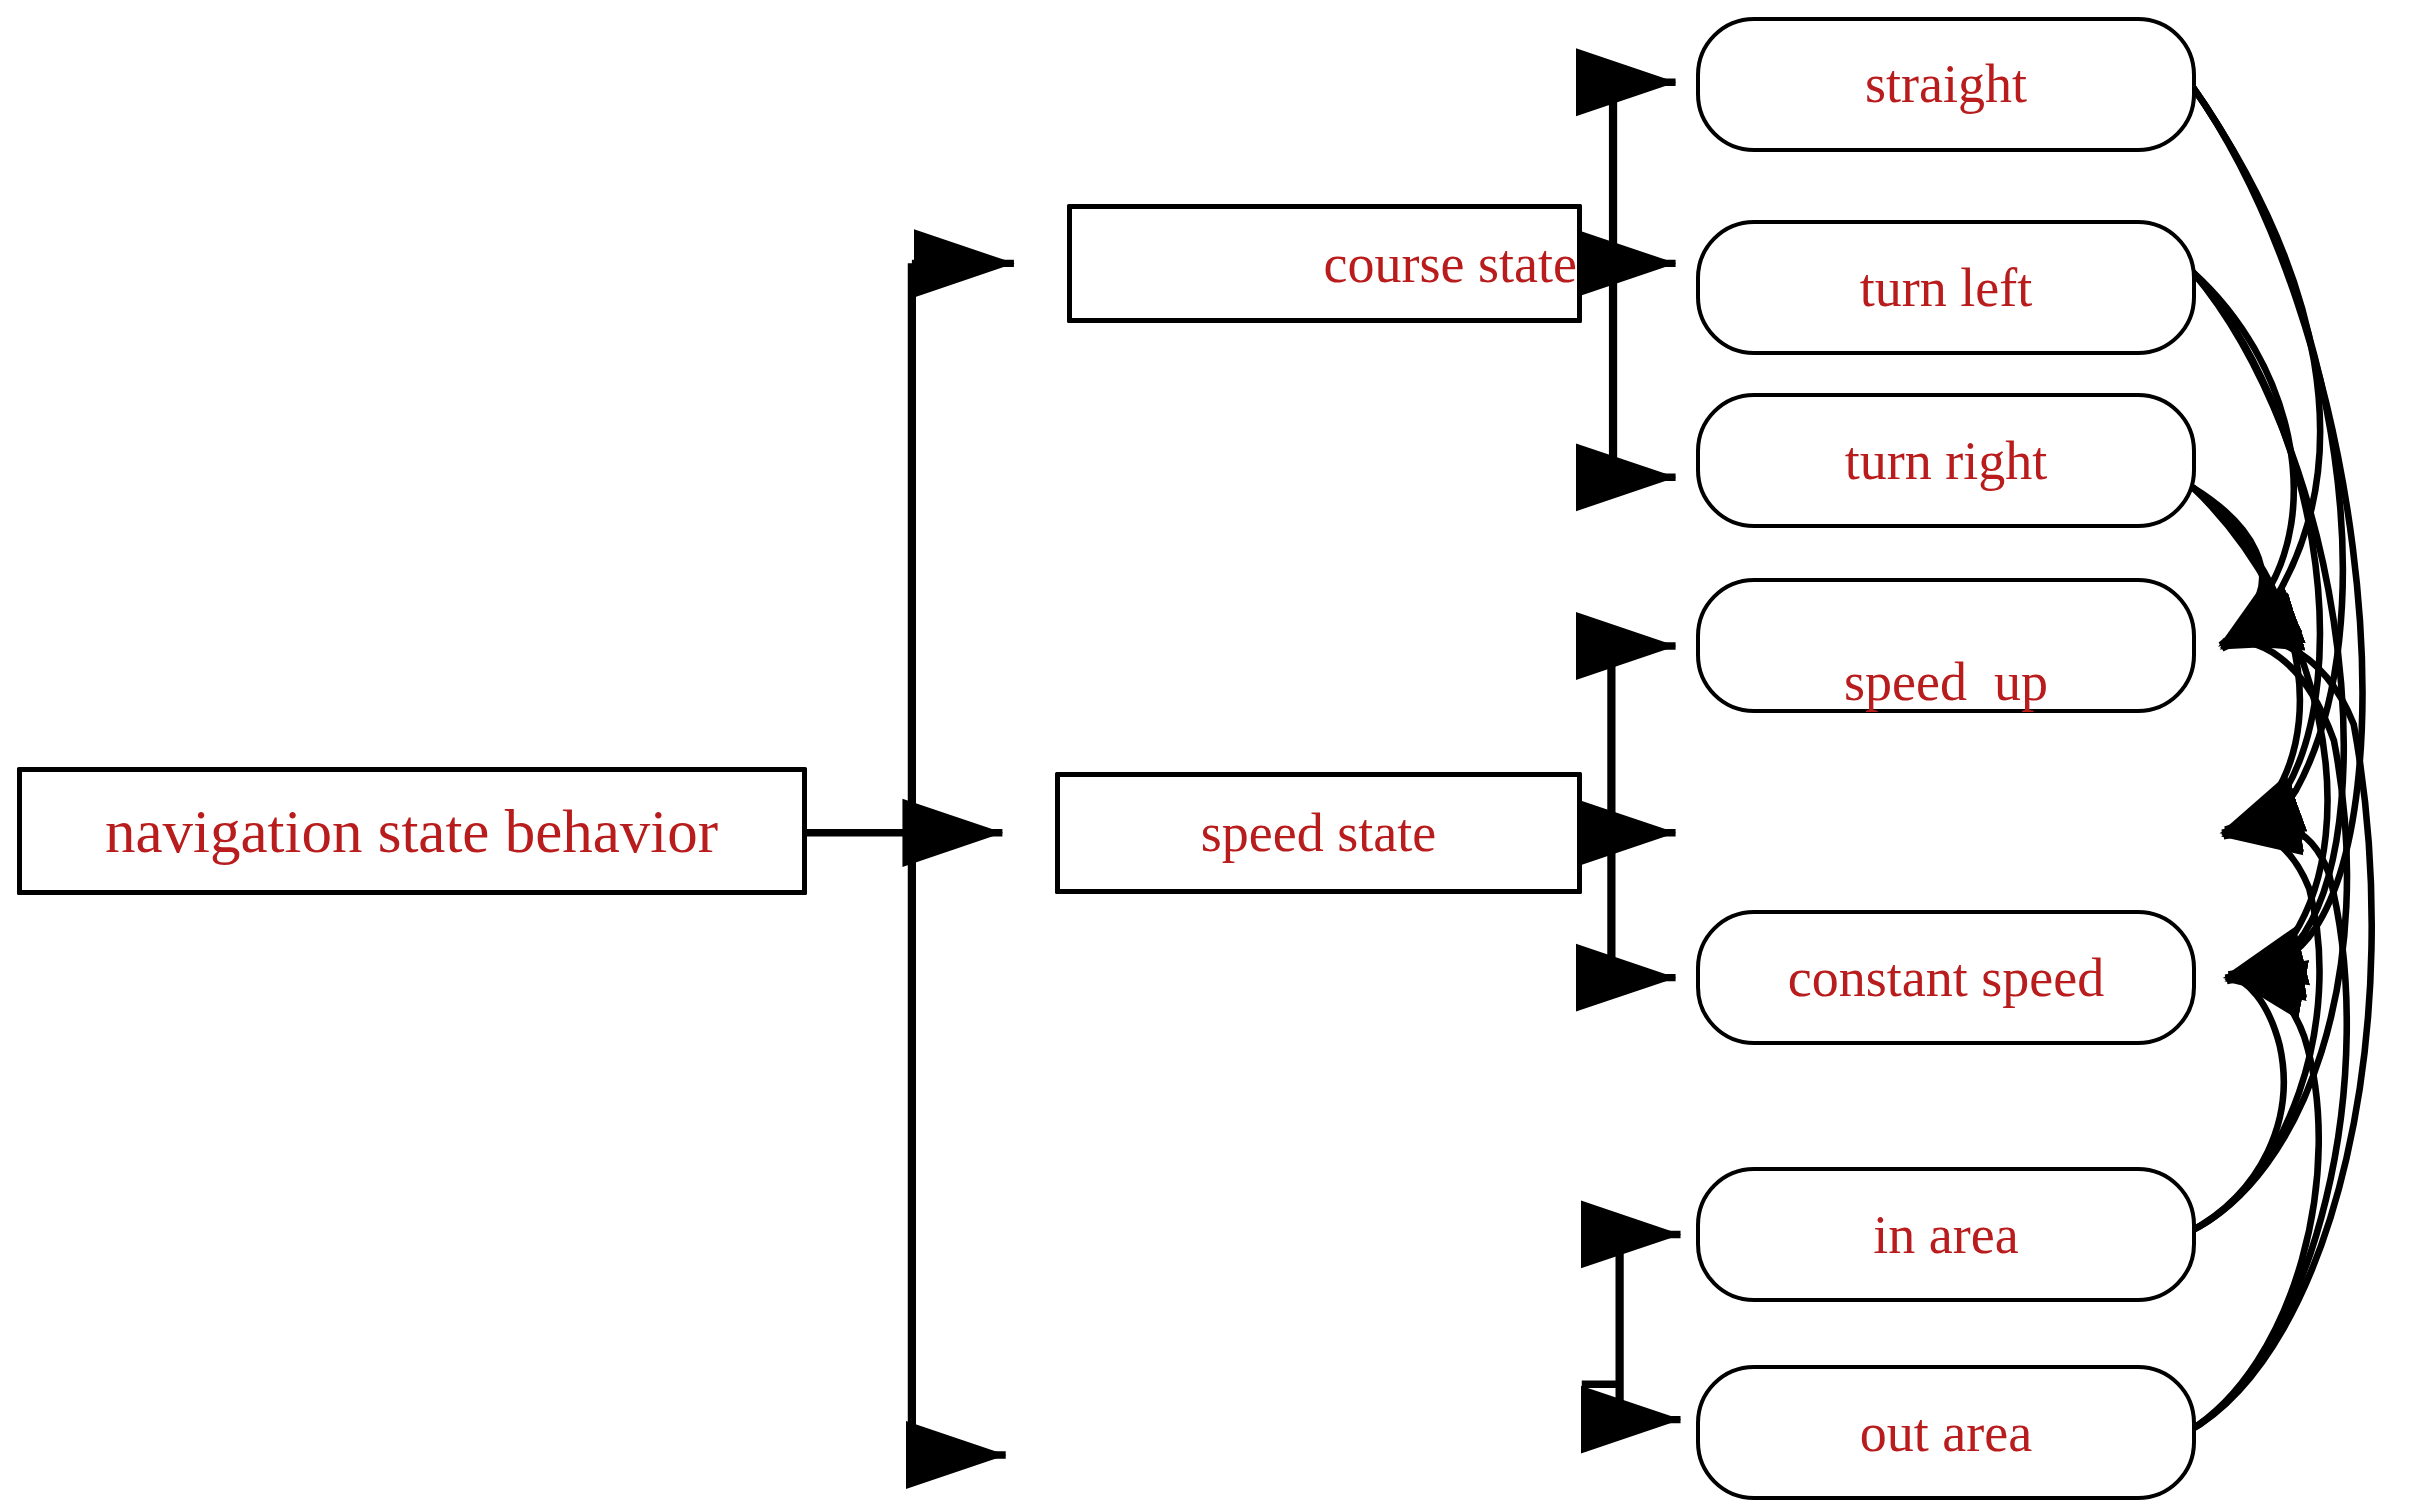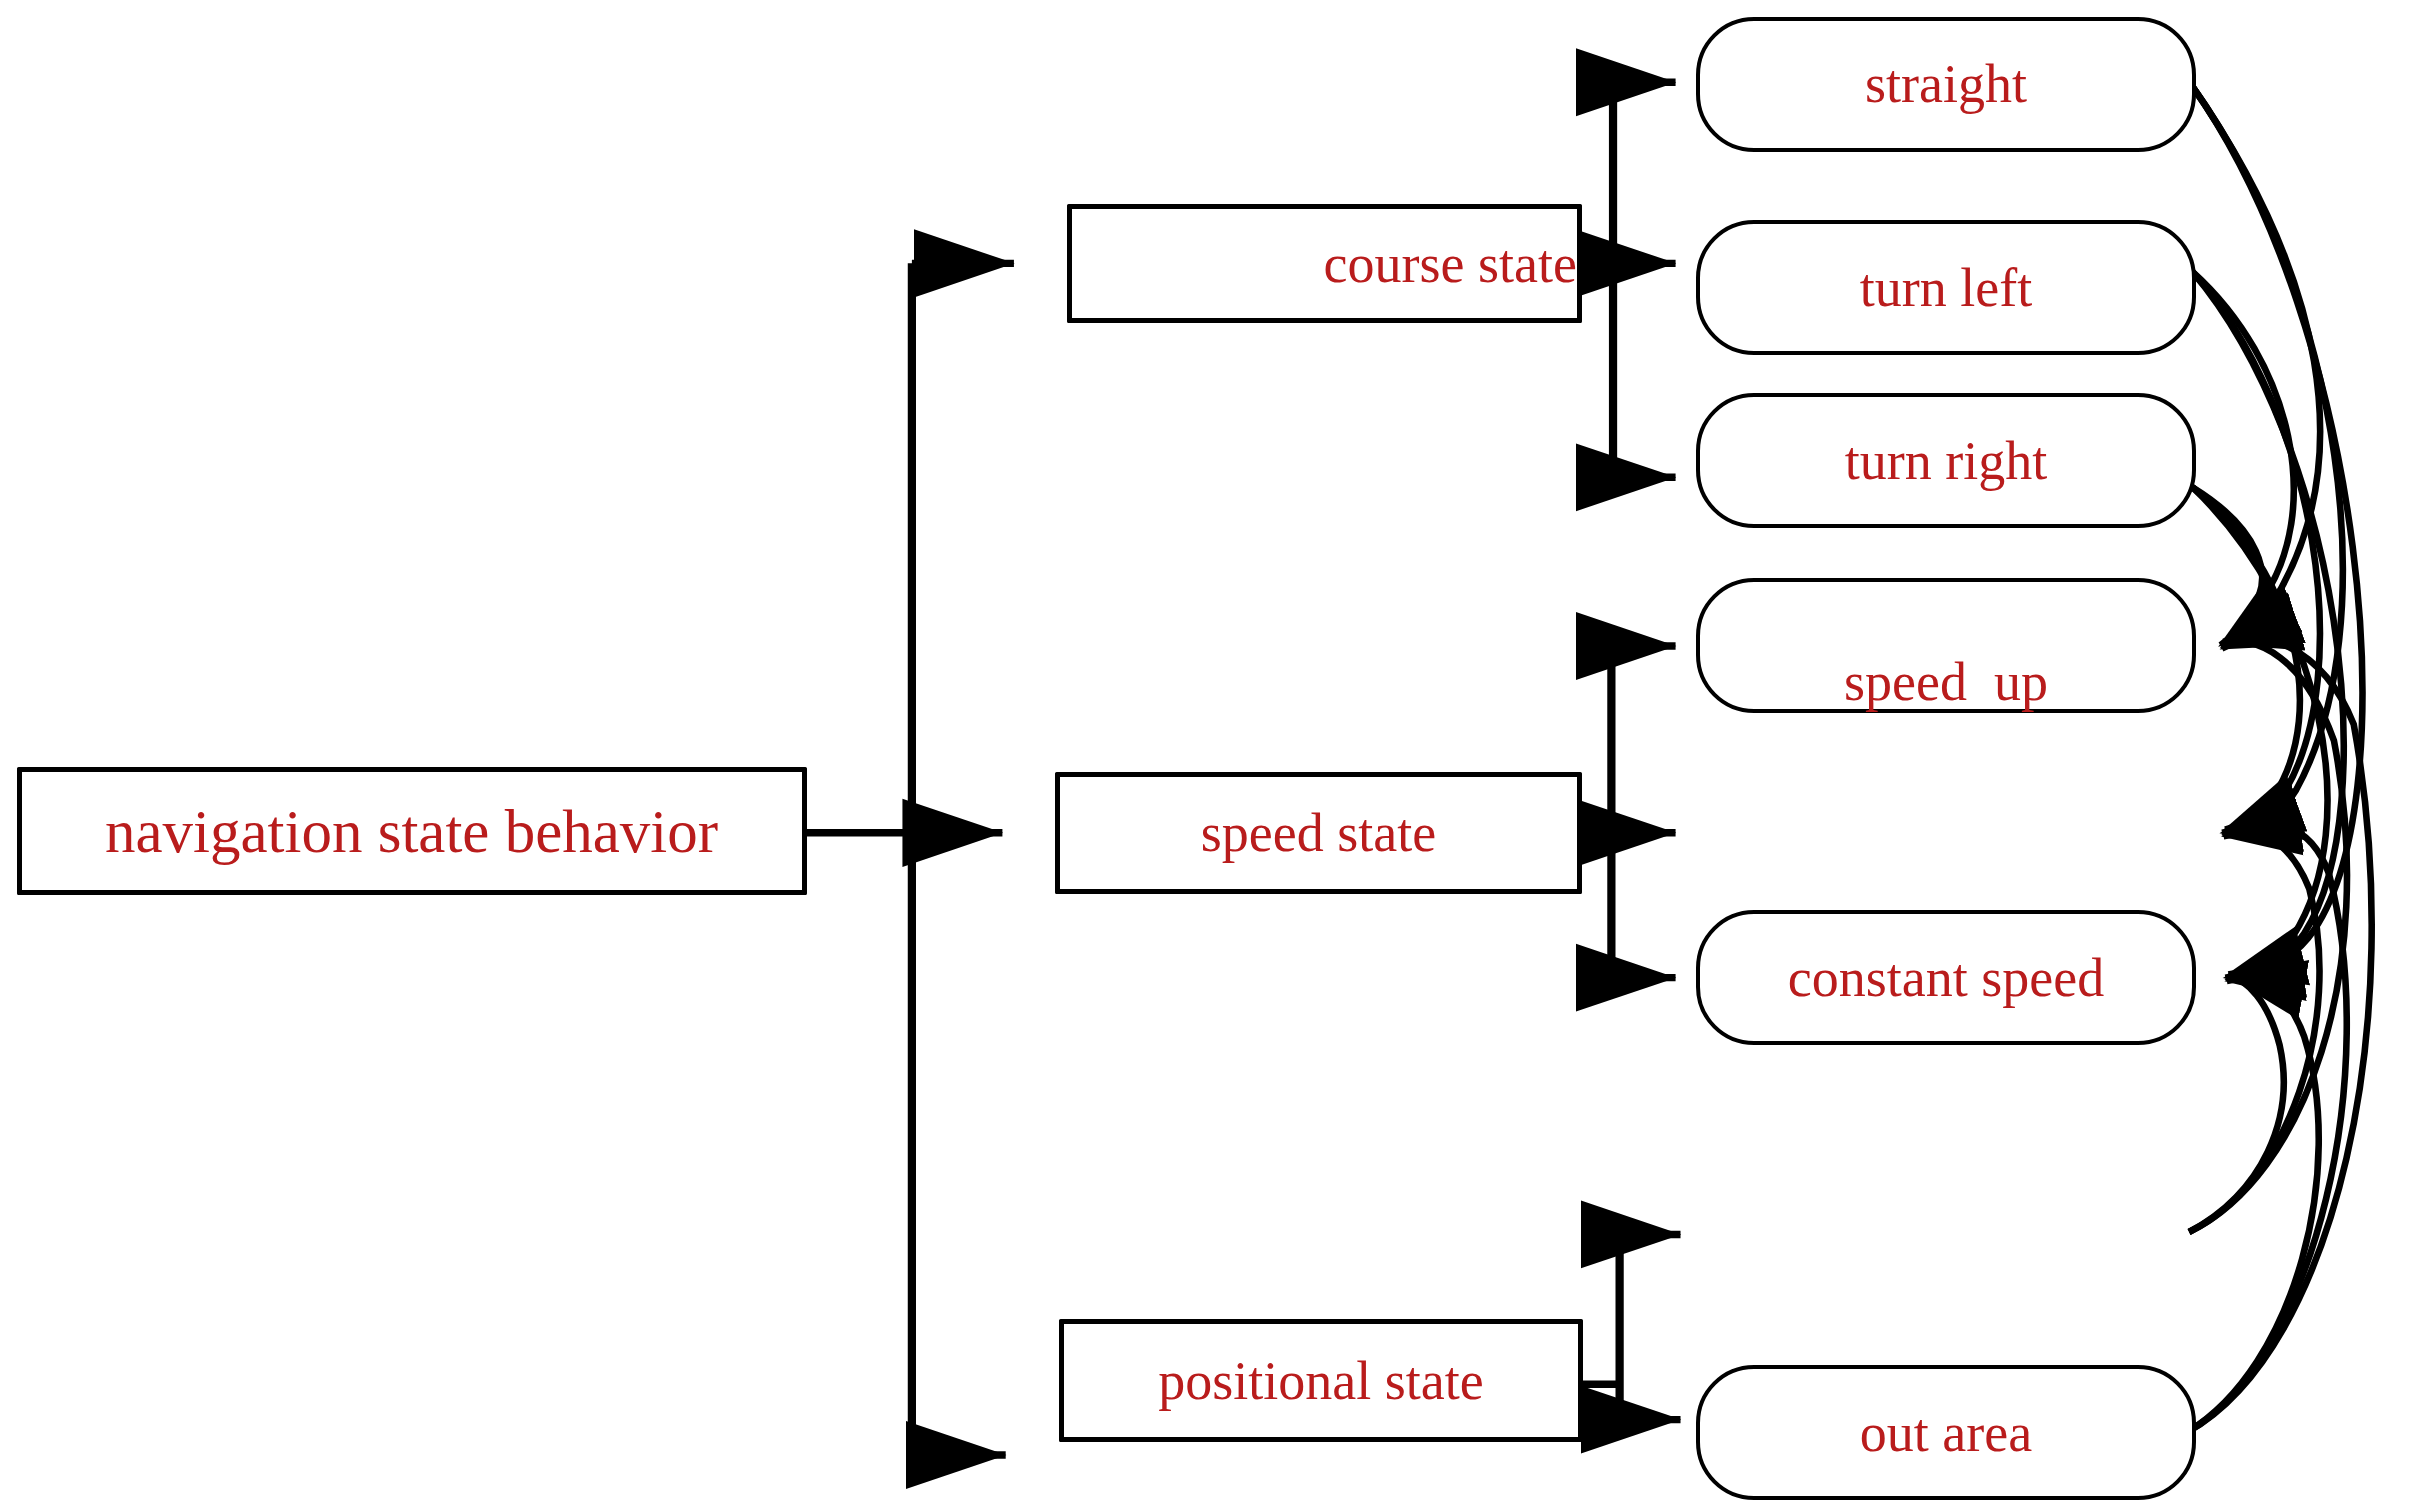--- a/index.html
+++ b/index.html
@@ -96,23 +96,20 @@
   </div>
 
   <div class="node rect t-mid" style="left:1067px;top:204px;width:515px;height:119px;justify-content:flex-end;">
     <span>course state</span>
   </div>
 
   <div class="node rect t-mid" style="left:1055px;top:772px;width:527px;height:122px;">
     <span>speed state</span>
   </div>
 
-  <div class="node rect t-mid" style="left:1059px;top:1319px;width:524px;height:123px;">
-    <span>positional state</span>
-  </div>
 
   <div class="node round t-leaf" style="left:1696px;top:16.5px;width:500px;height:135px;">
     <span>straight</span>
   </div>
 
   <div class="node round t-leaf" style="left:1696px;top:220px;width:500px;height:135px;">
     <span>turn left</span>
   </div>
 
   <div class="node round t-leaf" style="left:1696px;top:393px;width:500px;height:135px;">
@@ -121,19 +118,22 @@
 
   <div class="node round t-leaf" style="left:1696px;top:578px;width:500px;height:135px;align-items:flex-end;">
     <span>speed  up</span>
   </div>
 
 
   <div class="node round t-leaf" style="left:1696px;top:910px;width:500px;height:135px;">
     <span>constant speed</span>
   </div>
 
+  <div class="node round t-leaf" style="left:1696px;top:1167px;width:500px;height:135px;">
+    <span>in area</span>
+  </div>
 
   <div class="node round t-leaf" style="left:1696px;top:1365px;width:500px;height:135px;">
     <span>out area</span>
   </div>
 
 </div>
 
 
 </body></html>

